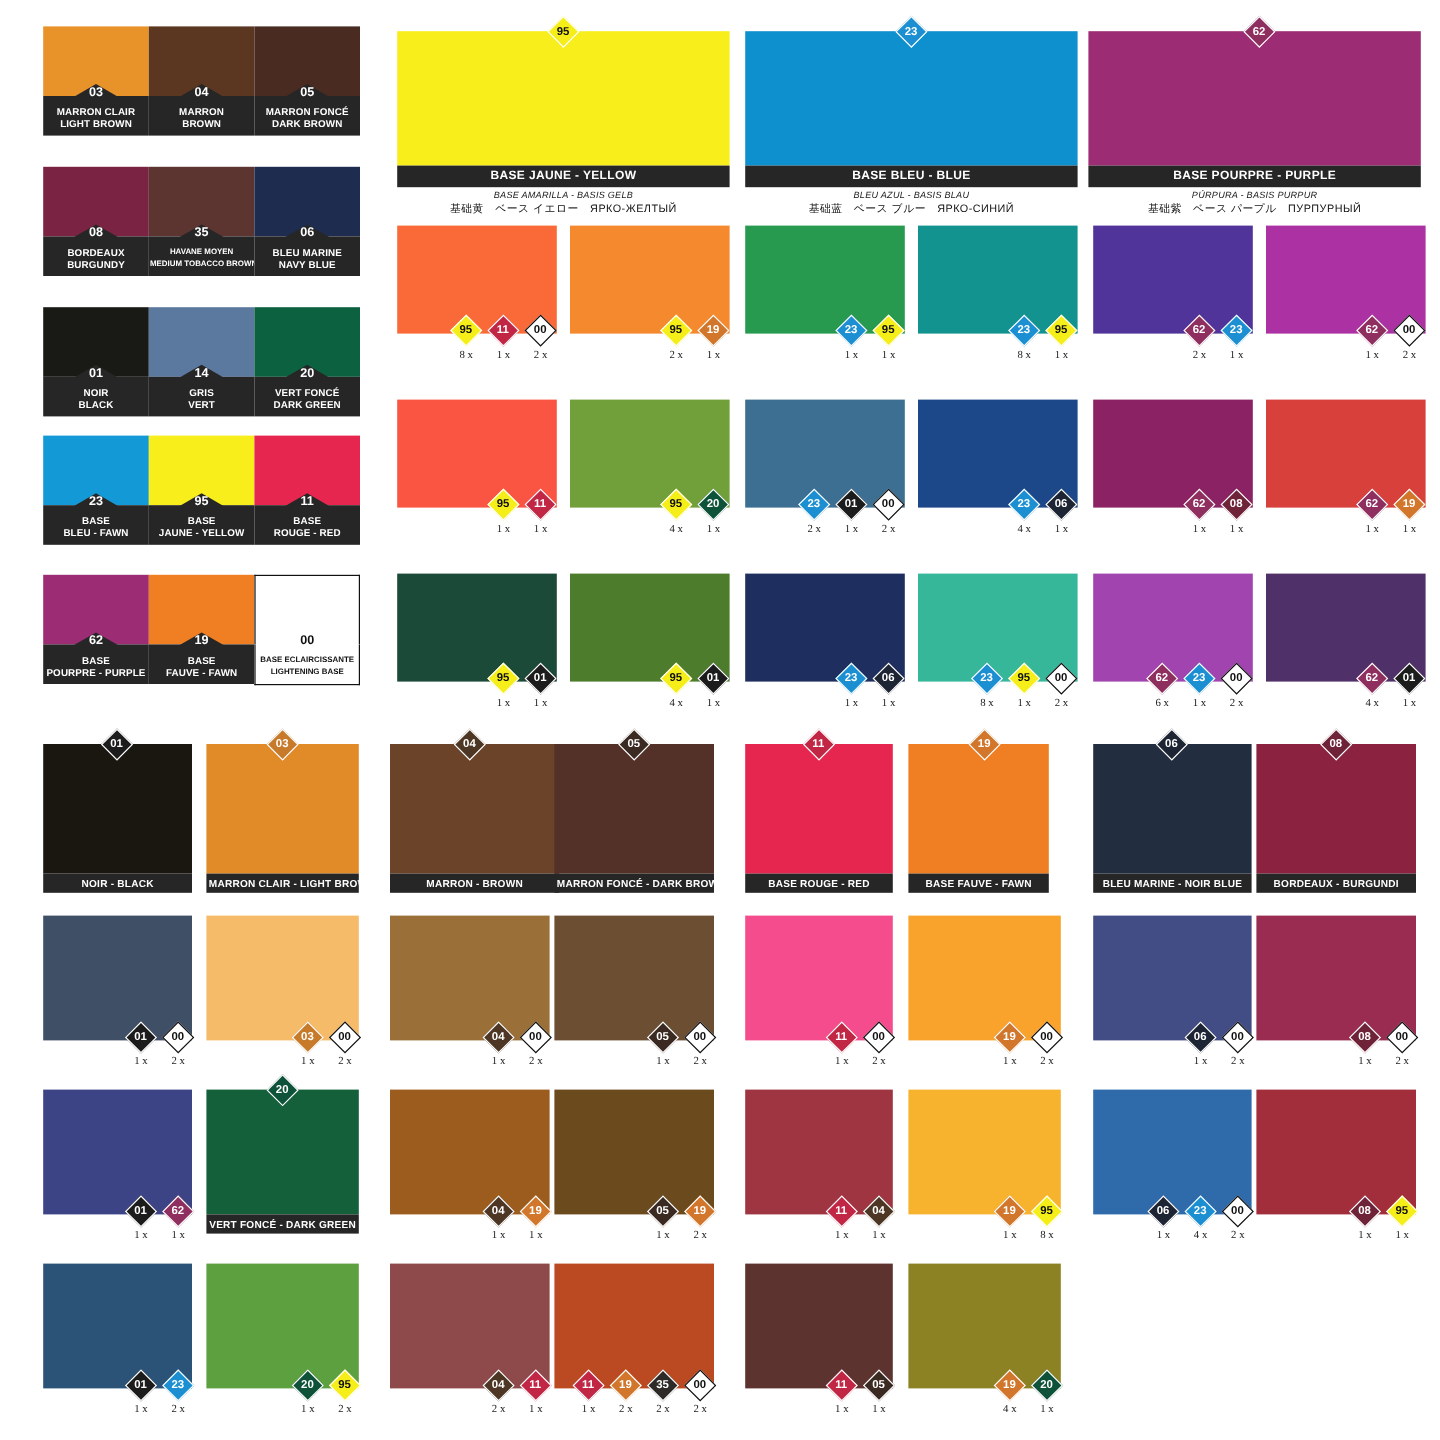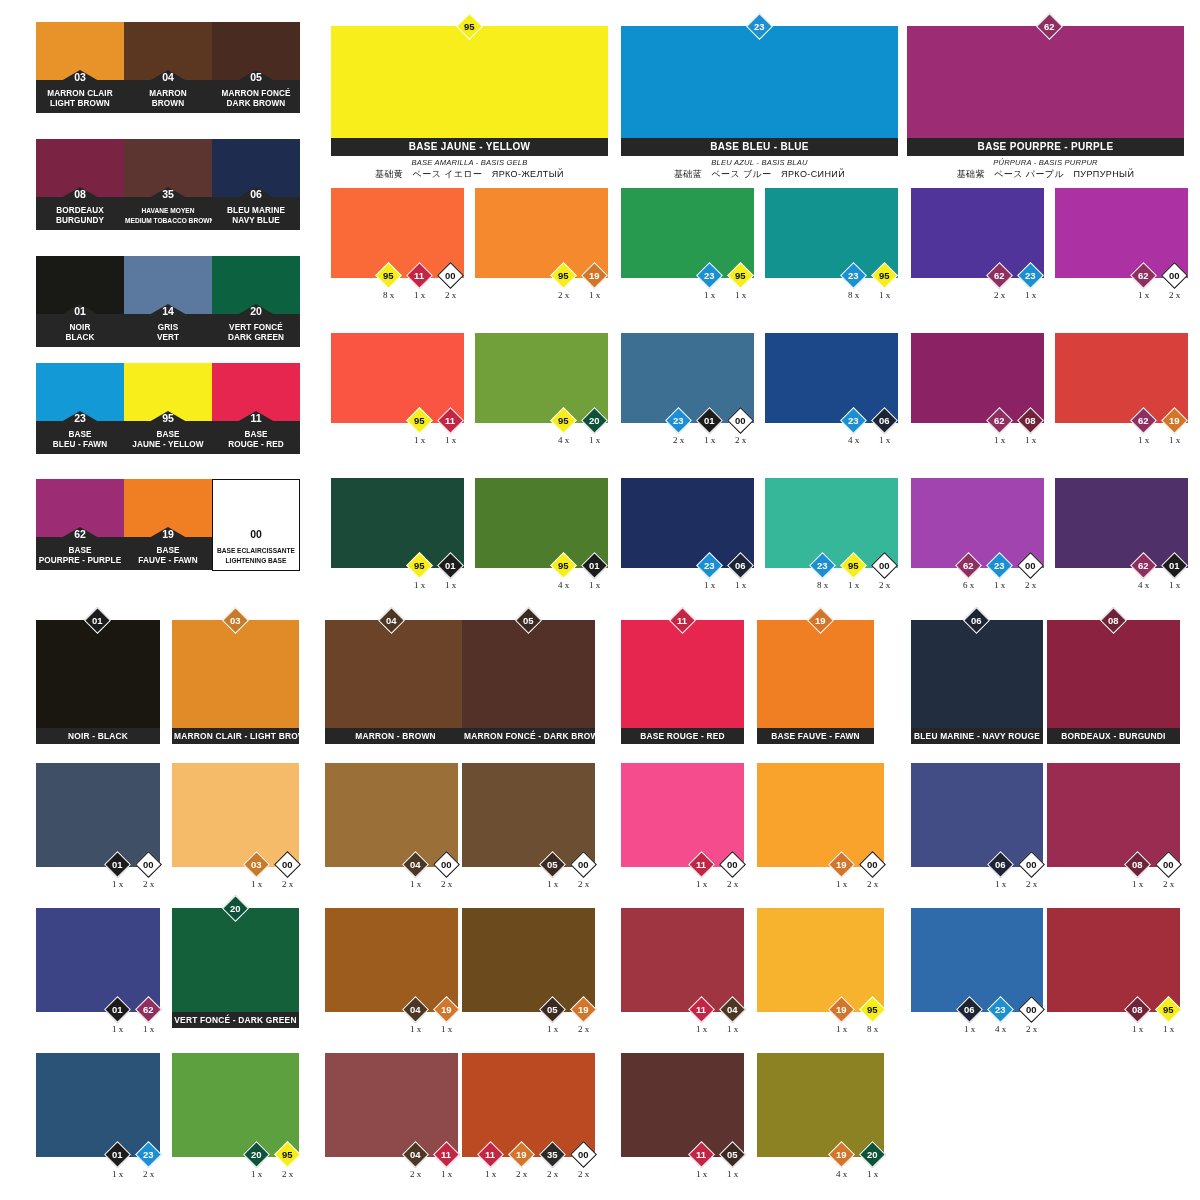--- a/index.html
+++ b/index.html
@@ -634,21 +634,21 @@
     </div>
     <div class="named" style="left:757px; top:620px; width:117px;">
       <div class="patch" style="height:108px; background:#ef7f22;"></div>
       <div class="cap">BASE FAUVE - FAWN</div>
     </div>
     <div class="dm c19 topdm" style="left:810.5px; top:611px;">
       <span>19</span>
     </div>
     <div class="named" style="left:911px; top:620px; width:132px;">
       <div class="patch" style="height:108px; background:#222e40;"></div>
-      <div class="cap">BLEU MARINE - NAVY ROUGE</div>
+      <div class="cap">BLEU MARINE - NOIR BLUE</div>
     </div>
     <div class="dm c06 topdm" style="left:967px; top:611px;">
       <span>06</span>
     </div>
     <div class="named" style="left:1047px; top:620px; width:133px;">
       <div class="patch" style="height:108px; background:#8b2340;"></div>
       <div class="cap">BORDEAUX - BURGUNDI</div>
     </div>
     <div class="dm c08 topdm" style="left:1103.5px; top:611px;">
       <span>08</span>

